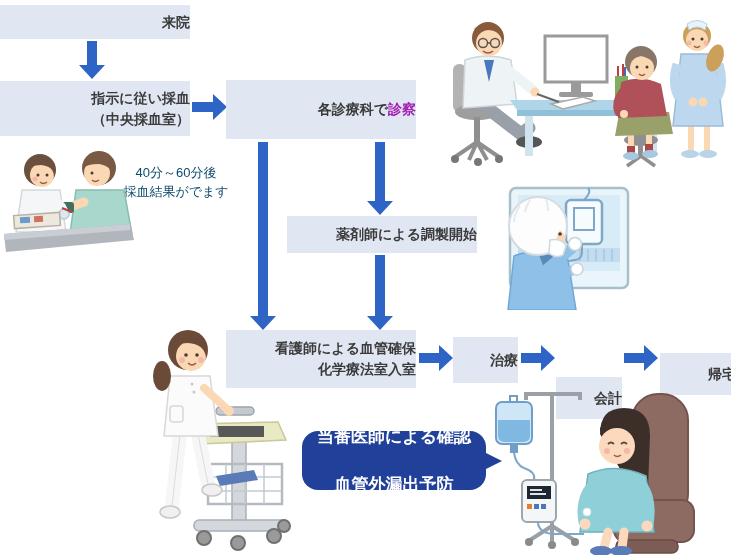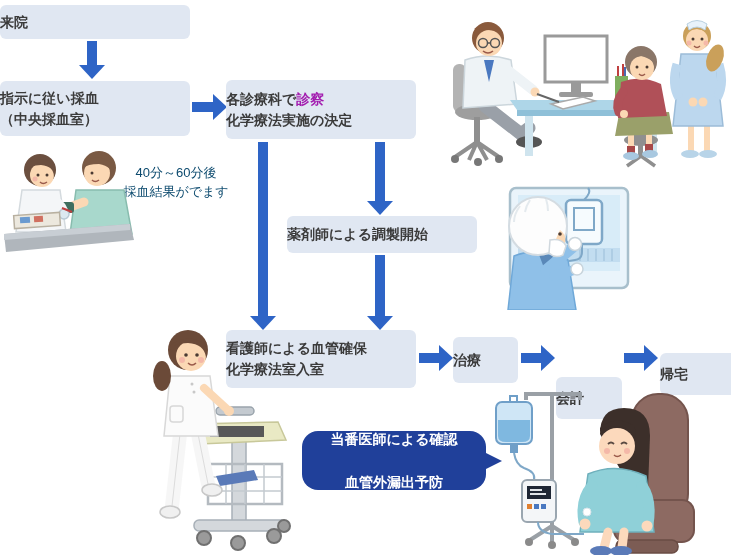--- a/index.html
+++ b/index.html
@@ -1,38 +1,38 @@
 <!DOCTYPE html>
 <html><head>
 <meta charset="utf-8">
 <style>
   * { margin:0; padding:0; box-sizing:border-box; }
   body { background:#fff; font-family:"Liberation Sans","DejaVu Sans",sans-serif; }
   #canvas { position:relative; width:731px; height:557px; background:#ffffff; overflow:hidden; }
 
   .box {
     position:absolute; background:#e0e7f2; color:#3b3b3b;
-    display:flex; flex-direction:column; justify-content:center; align-items:flex-start;
-    font-size:14px; font-weight:bold; line-height:1.5; text-align:center;border-radius:6px;
+    display:flex; flex-direction:column; justify-content:center; align-items:flex-end;
+    font-size:14px; font-weight:bold; line-height:1.5; text-align:center;
   }
   .box .red { color:#a21caf; }
 
   .arrow { position:absolute; line-height:0; }
   .arrow svg rect, .arrow svg polygon { fill:#2e64c6; }
 
   .note {
     position:absolute; left:110px; top:164px; width:132px;
     font-size:13px; color:#0c4a6e; line-height:1.45; text-align:center; font-weight:normal;
   }
 
   .callout {
     position:absolute; left:302px; top:431px; width:184px; height:59px;
     background:#20409a; border-radius:16px; color:#ffffff;
     display:flex; flex-direction:column; justify-content:center; align-items:center;
-    font-size:14px; font-weight:bold; line-height:1.5; text-align:center;gap:22px;
+    font-size:17px; font-weight:bold; line-height:1.5; text-align:center;gap:22px;
   }
   .callout-tail {
     position:absolute; right:-16px; top:21px; width:0; height:0;
     border-top:9px solid transparent; border-bottom:9px solid transparent;
     border-left:18px solid #20409a;
   }
 
   .illus { position:absolute; line-height:0; }
 </style>
 </head>
@@ -58,21 +58,20 @@
 
   <div class="arrow" style="left:192px; top:94px;">
     <svg width="35" height="26" viewBox="0 0 35 26">
         <rect x="0" y="8" width="22" height="10"></rect>
         <polygon points="21,0 35,13 21,26"></polygon>
       </svg>
   </div>
 
   <div class="box" style="left:226px; top:80px; width:190px; height:59px;">
     <div><span>各診療科で</span><span class="red">診察</span></div>
-    <div>化学療法実施の決定</div>
   </div>
 
   <div class="note">
     <div>40分～60分後</div>
     <div>採血結果がでます</div>
   </div>
 
   <div class="arrow" style="left:250px; top:142px;">
     <svg width="26" height="188" viewBox="0 0 26 188">
         <rect x="8" y="0" width="10" height="175"></rect>

